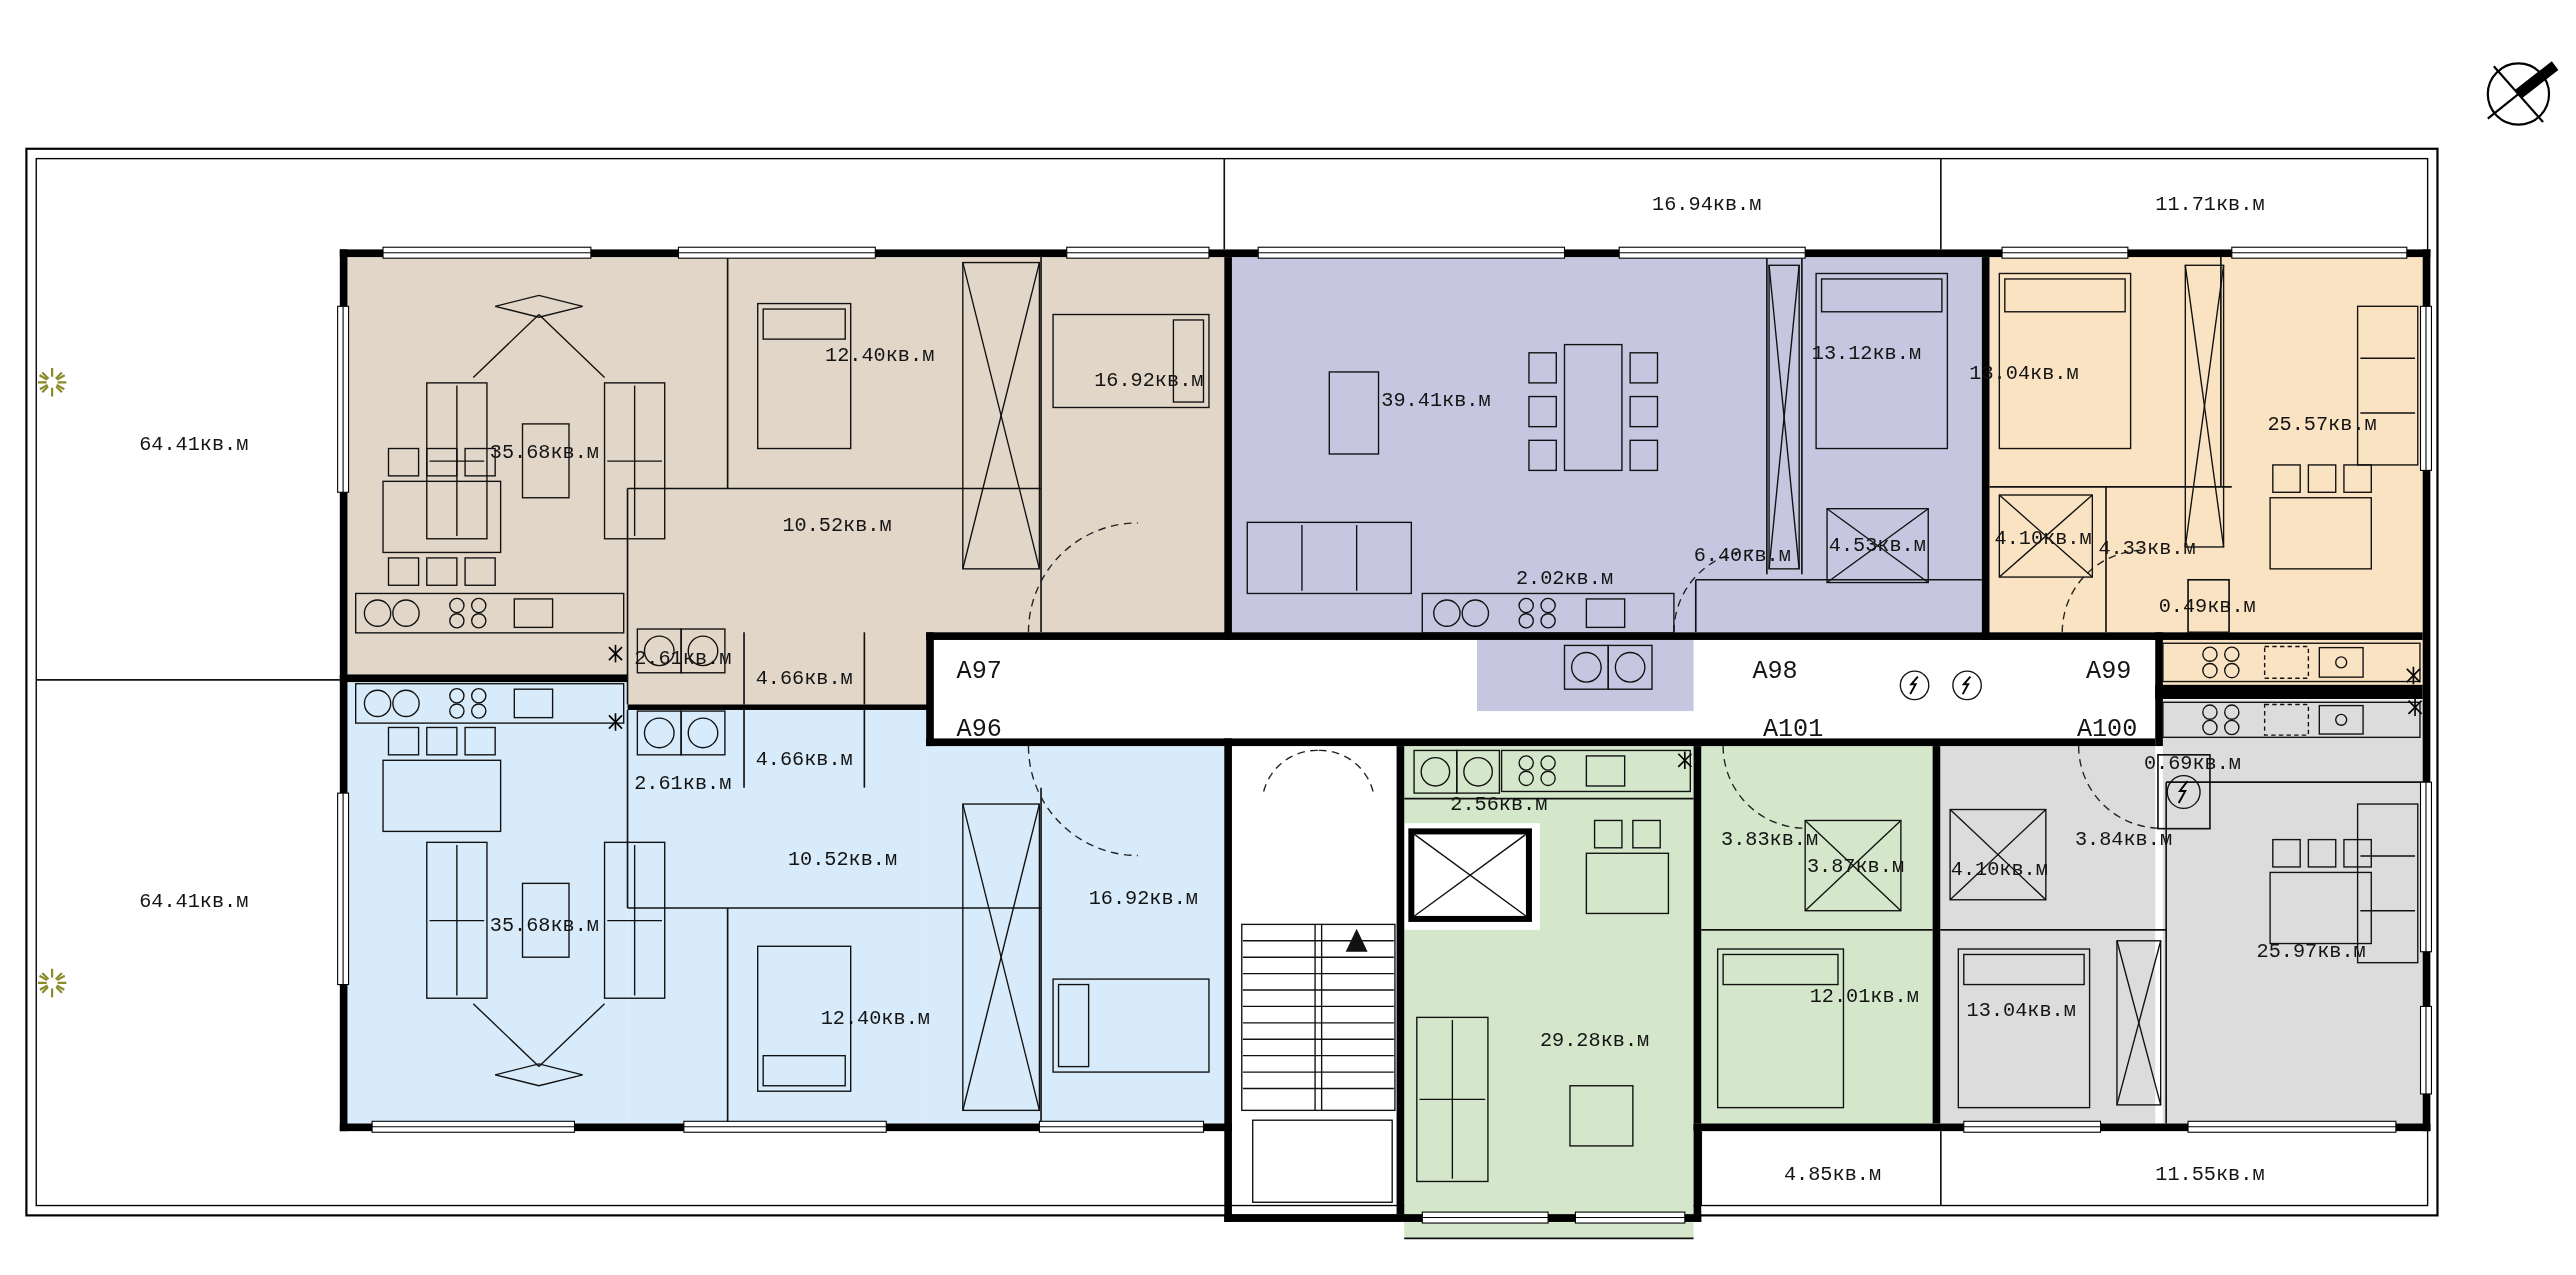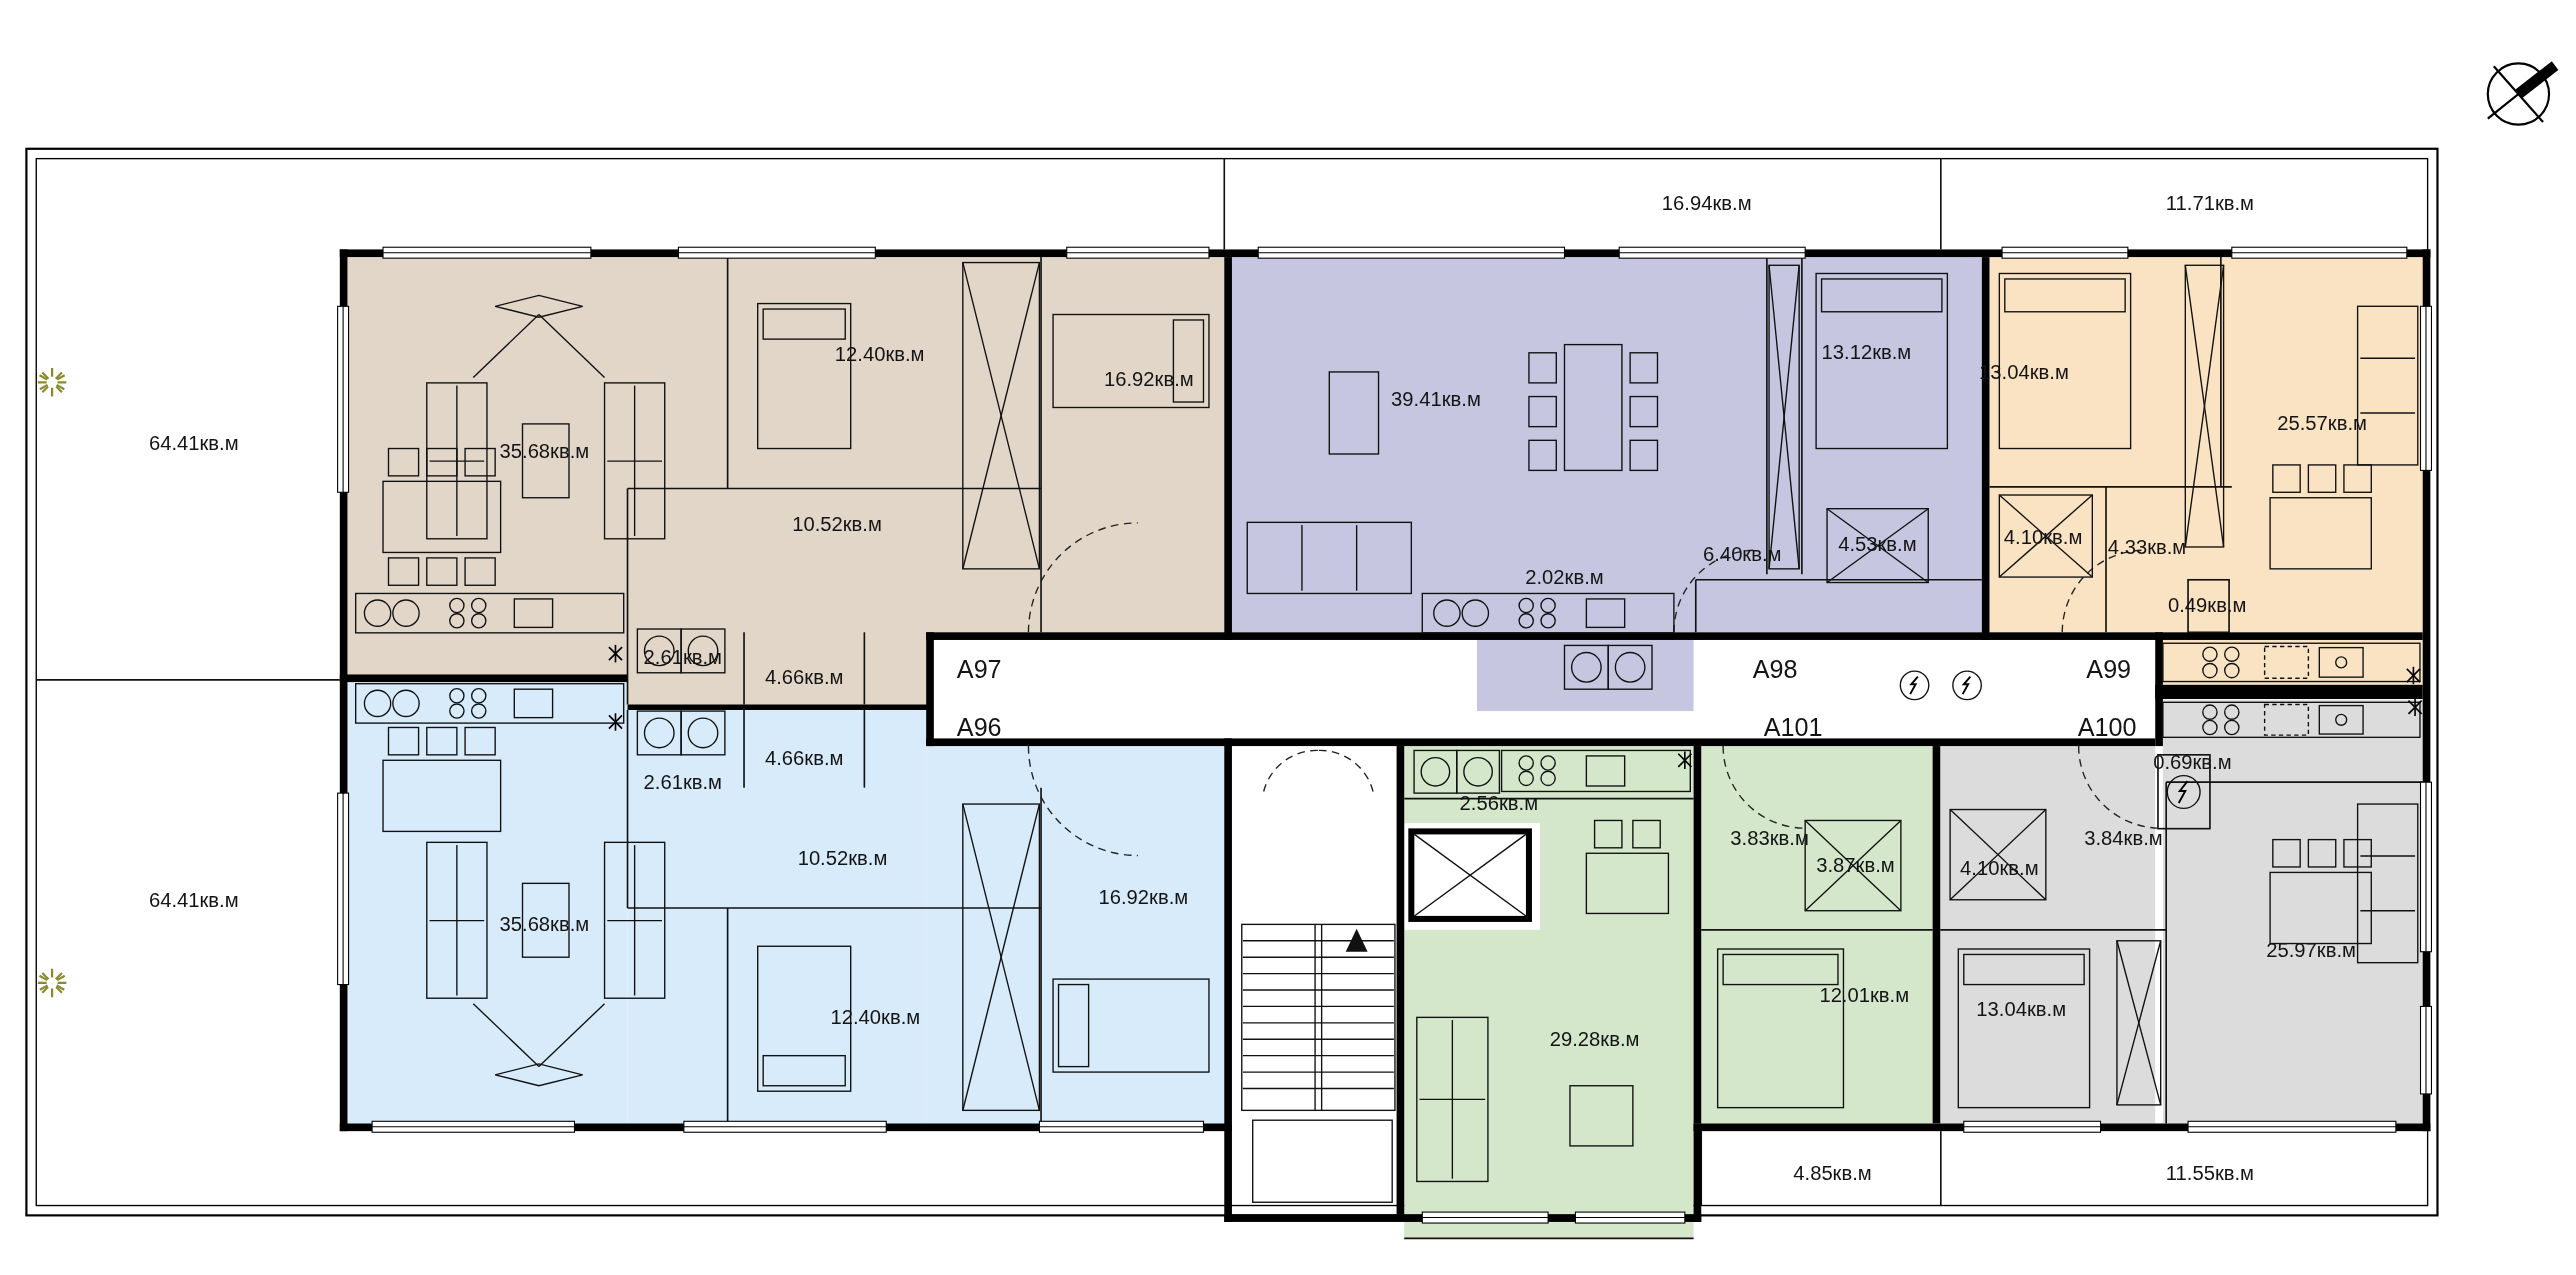--- a/index.html
+++ b/index.html
@@ -1,17 +1,17 @@
 <!DOCTYPE html>
 <html style="font-size:8.8px"><head>
 <meta charset="utf-8">
 <style>
   html,body{margin:0;padding:0;background:#fff;}
   .stage{position:relative;width:2576px;height:1275px;background:#fff;
-         font-family:Liberation Sans, sans-serif;}
+         font-family:Liberation Mono, monospace;}
   svg{display:block;}
   text{fill:#141414;}
   .room-label{font-size:37px;}
   .unit-label{font-size:46px;}
   .terrace-label{font-size:37px;}
   .wall{fill:#000;}
   .thin{stroke:#111;stroke-width:3;fill:none;}
   .furn{stroke:#111;stroke-width:2.5;fill:none;}
   .xline{stroke:#111;stroke-width:2.5;}
   .win{fill:#fff;stroke:#000;stroke-width:2;}

